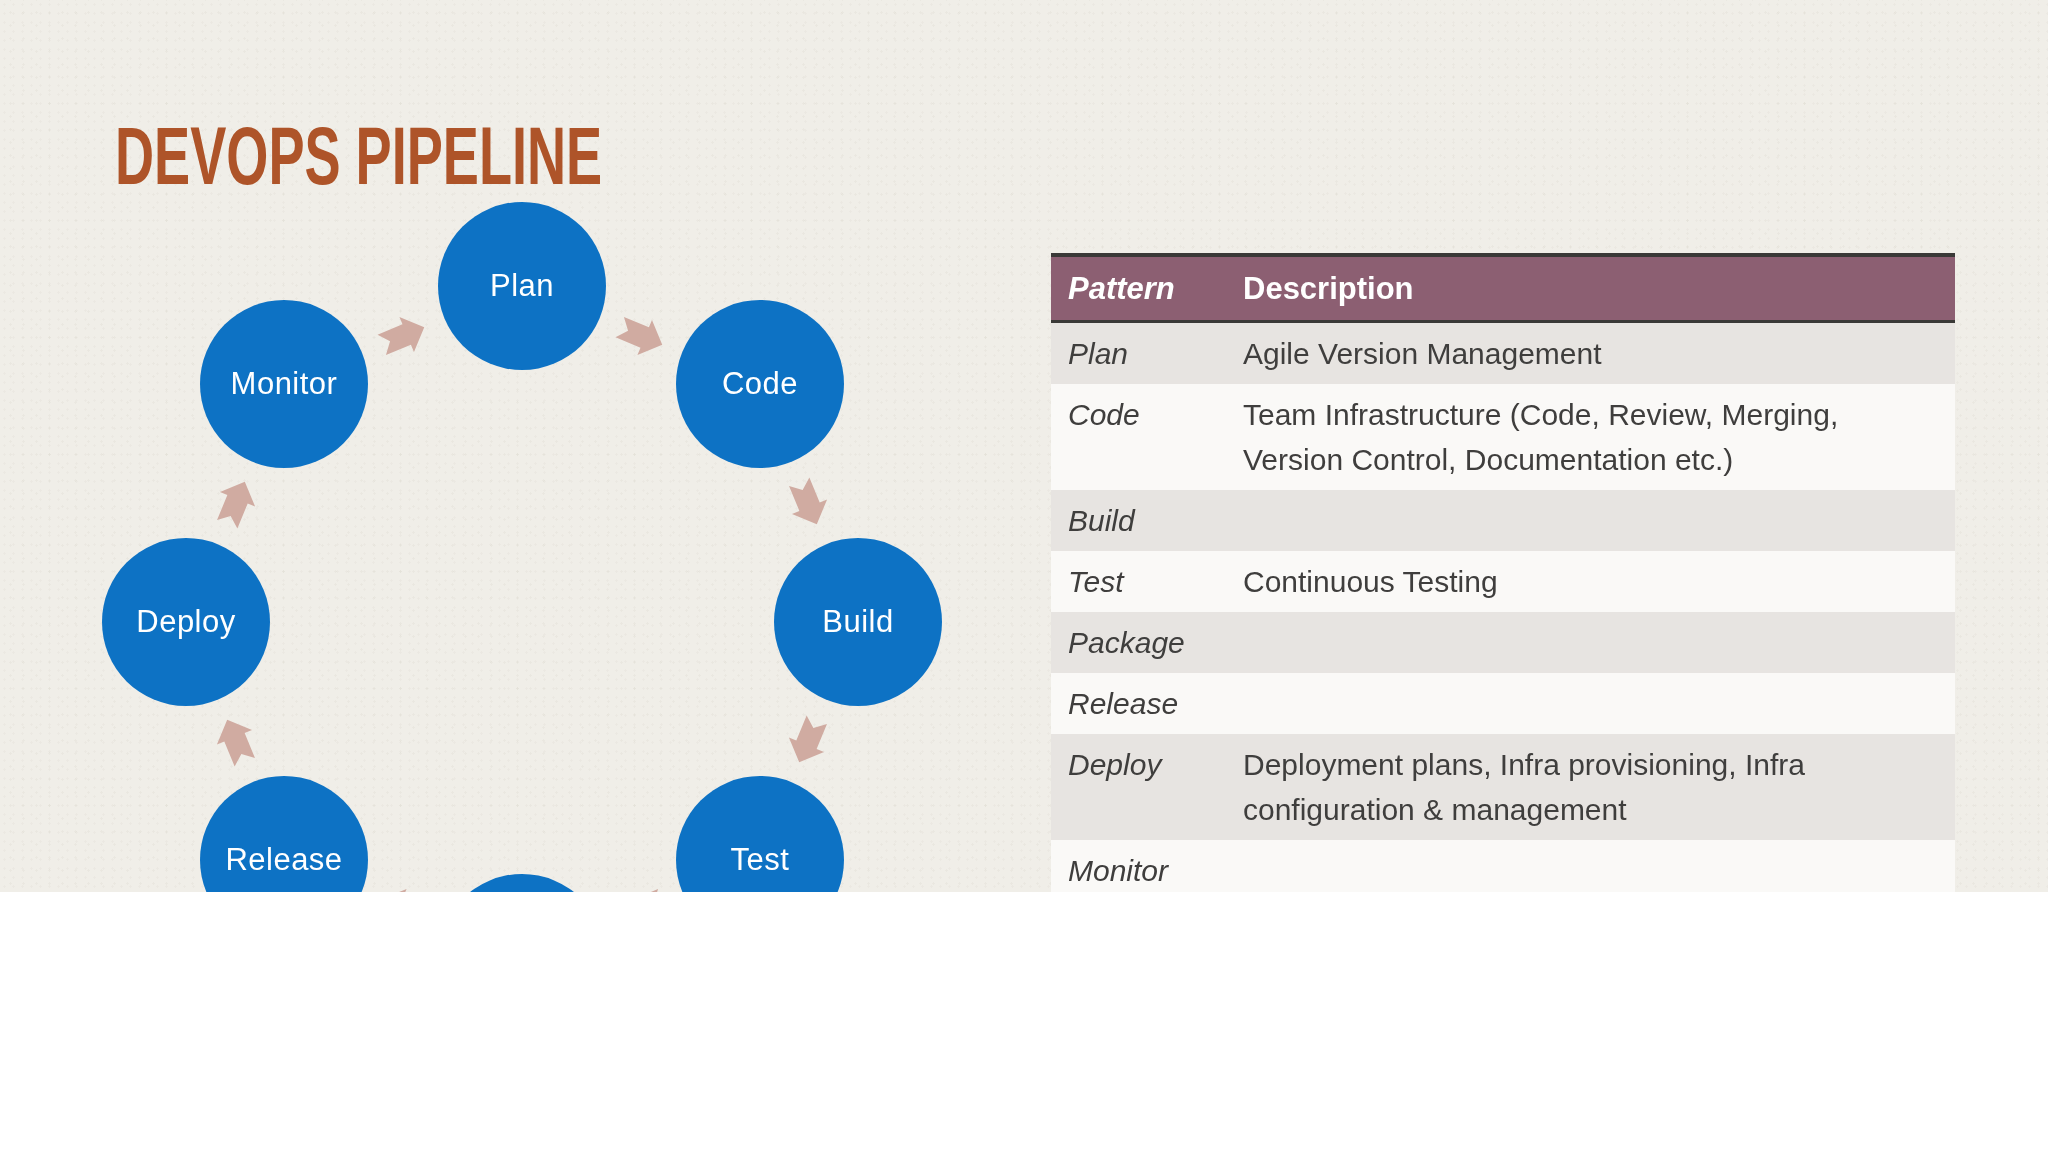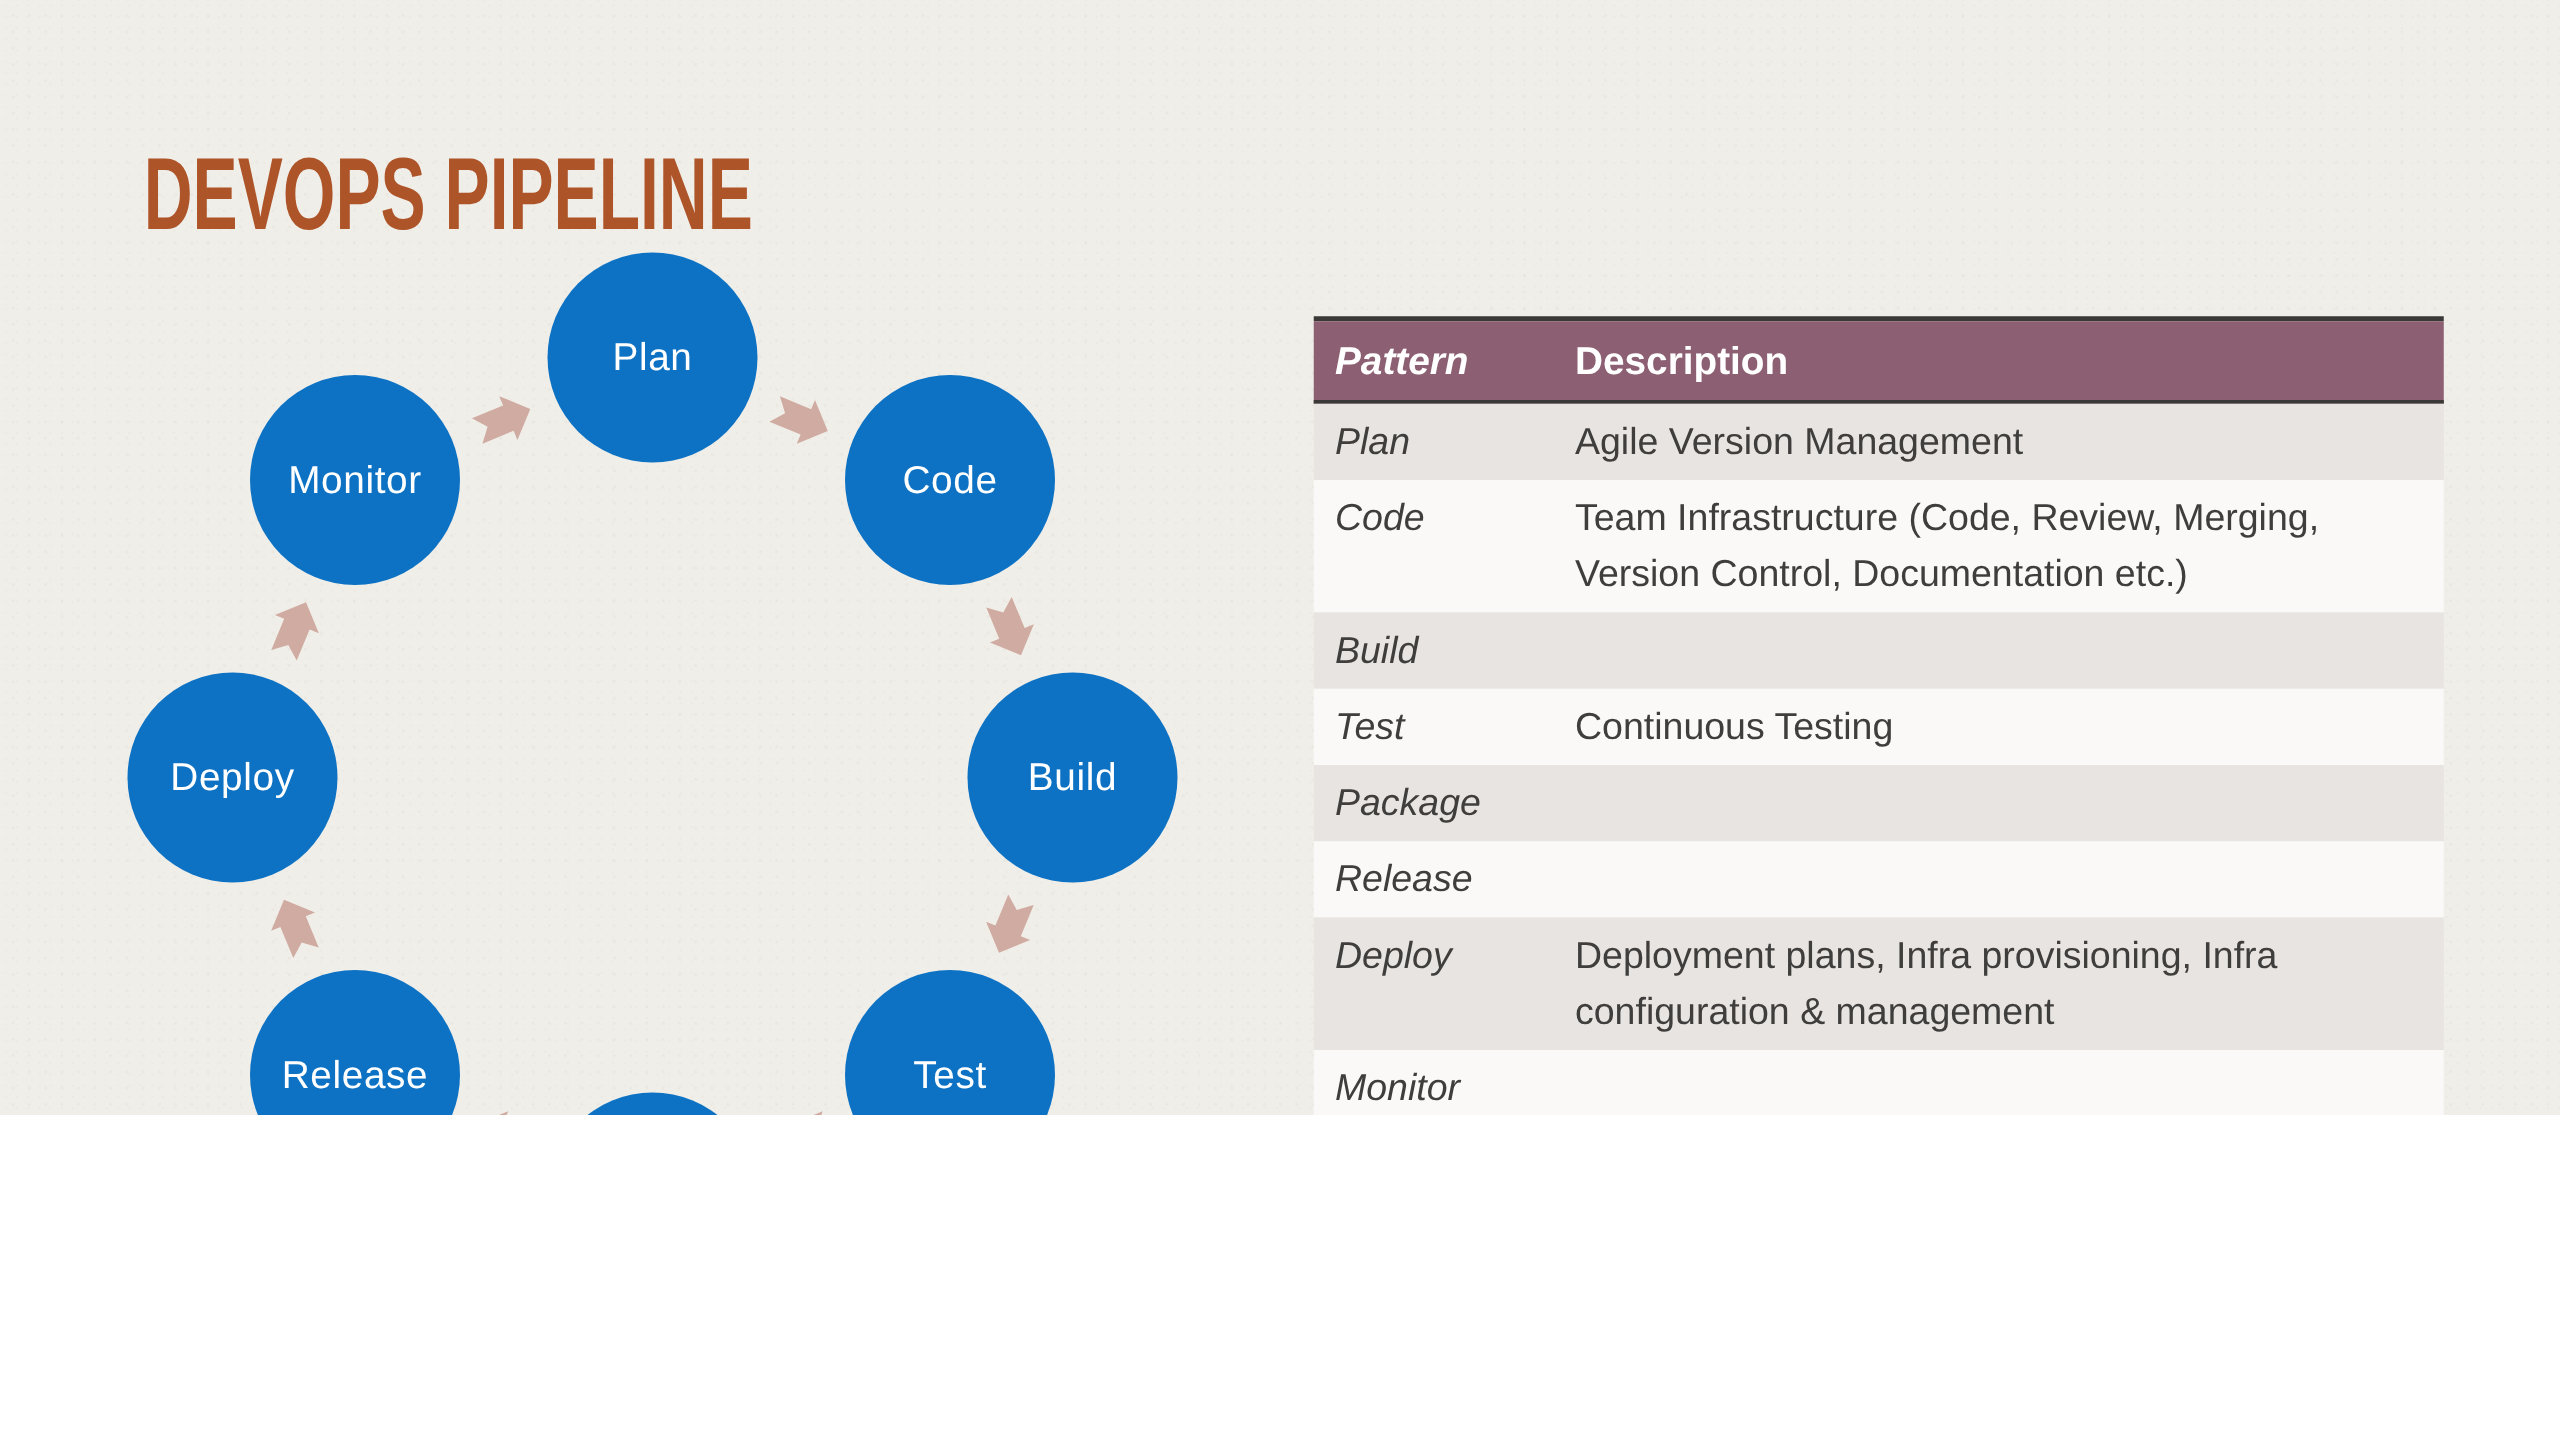--- a/index.html
+++ b/index.html
@@ -63,21 +63,21 @@
     border-bottom:3px solid #3A3937;
   }
   .t-row {
     display:grid; grid-template-columns:192px 1fr;
     font-size:30px; color:#3F3E3D;
     padding:8px 0; line-height:45px; align-items:start;
   }
   .t-row.shaded { background:#E7E4E1; }
   .t-row.plain  { background:#FAF9F7; }
   .pattern-cell { padding-left:17px;font-style:italic; }
-  .desc-cell { white-space:pre-line; padding-right:26px;margin-left:17px; }
+  .desc-cell { white-space:pre-line; padding-right:26px; }
 
   
   .bottom-bar {
     position:absolute; left:0; top:1049px; width:2048px; height:11px;
     background:#B2521F; border-top:1px solid #8D3F17;
   }
   .page-number {
     position:absolute; left:1782px; top:1082px; width:44px;
     font-size:24px; color:#575757; text-align:center;
   }

